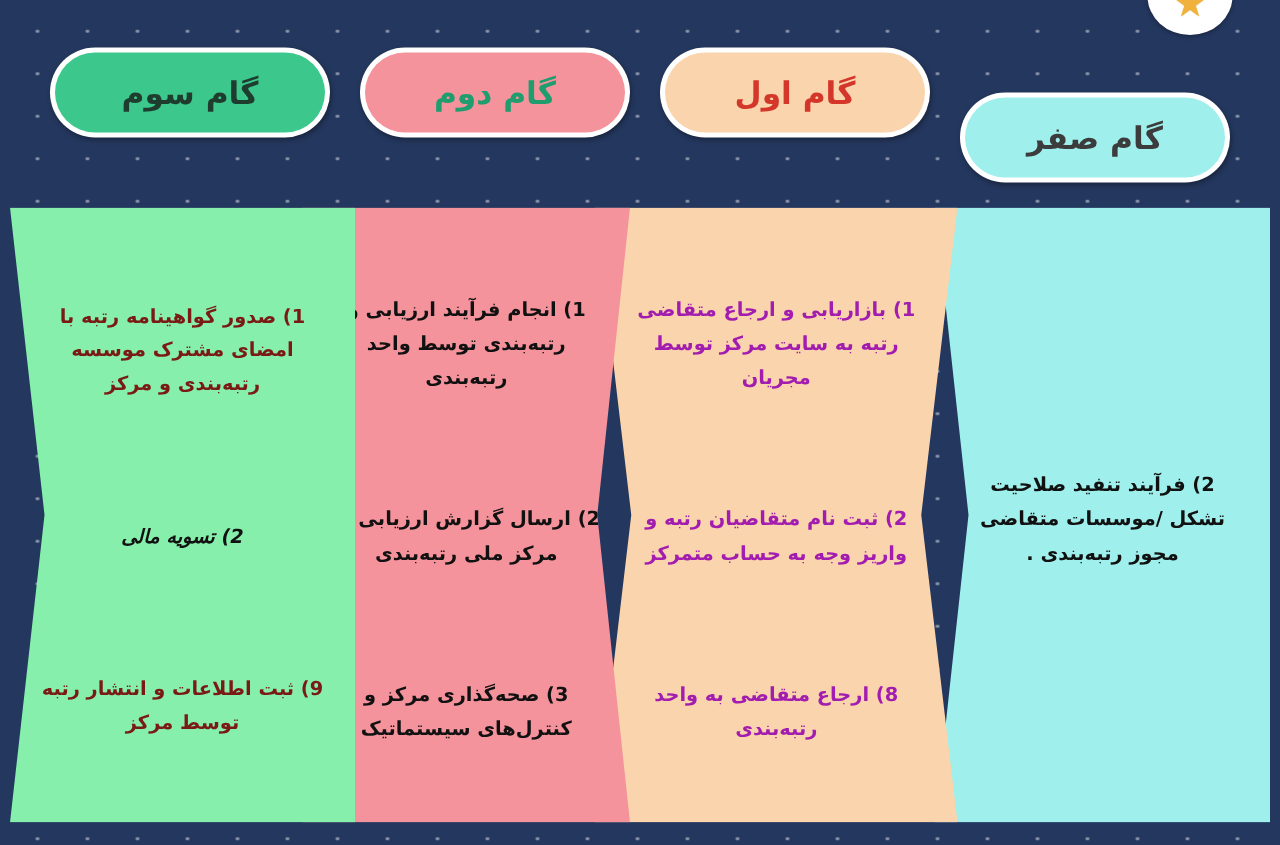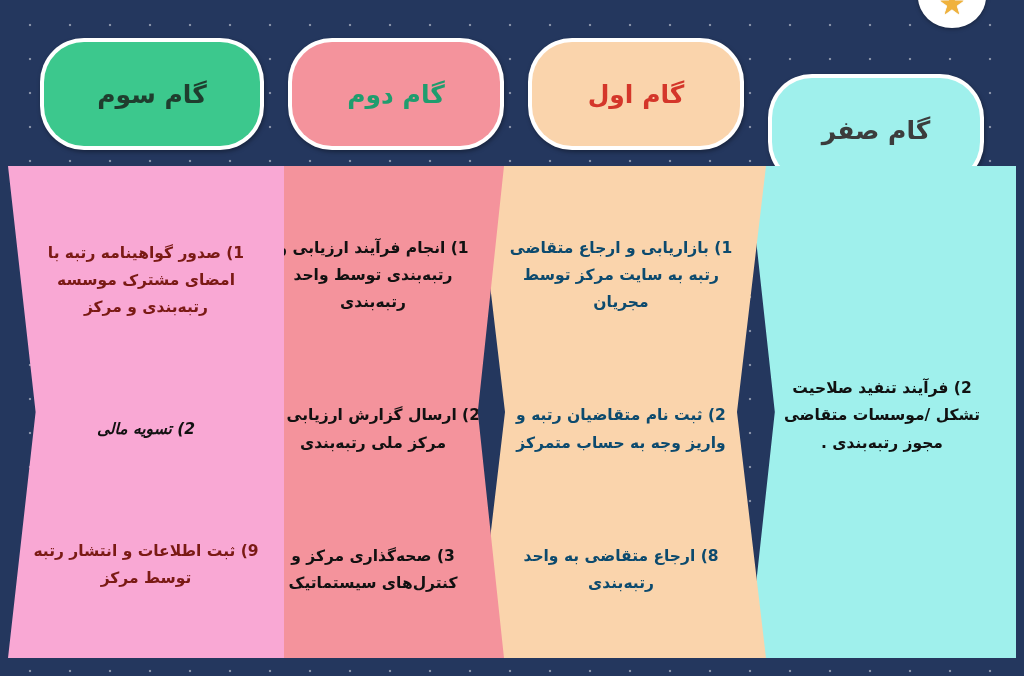--- a/index.html
+++ b/index.html
@@ -45,21 +45,21 @@
     color: #f0b23c;
     font-size: 30px;
     line-height: 1;
     text-shadow: 0 0 1px #d89a22;
   }
 
   
   .pill {
     position: absolute;
     top: 38px;
-    height: 112px;
+    height: 72px;
     border-radius: 44px;
     background: #ffffff;
     box-shadow: 1px 2px 4px rgba(0,0,0,0.35);
     display: flex;
     align-items: center;
     justify-content: center;
     padding: 4px;
     box-sizing: border-box;
   }
   .pill-inner {
@@ -108,36 +108,36 @@
     width: 268px;
     background: #9ff0ec;
     color: #111111;
     clip-path: polygon(0% 0%, 100% 0%, 100% 100%, 0% 100%, 10% 50%);
   }
   
   #col1 {
     right: 258px;
     width: 290px;
     background: #fad4ac;
-    color: #0c4a6e;
+    color: #a21caf;
     clip-path: polygon(0% 0%, 100% 0%, 90% 50%, 100% 100%, 0% 100%, 10% 50%);
   }
   
   #col2 {
     right: 520px;
     width: 262px;
     background: #f4939c;
     color: #111111;
     clip-path: polygon(0% 0%, 100% 0%, 90% 50%, 100% 100%, 0% 100%, 10% 50%);
   }
   
   #col3 {
     right: 740px;
     width: 276px;
-    background: #f9a8d4;
+    background: #86efac;
     color: #111111;
     clip-path: polygon(0% 0%, 100% 0%, 100% 100%, 0% 100%, 10% 50%);
   }
   #col3 .step { color: #7a1a14; }
   #col3 .step.dark { color: #111111; font-style: italic; }
 </style>
 </head>
 <body>
 
 <div id="stage">

